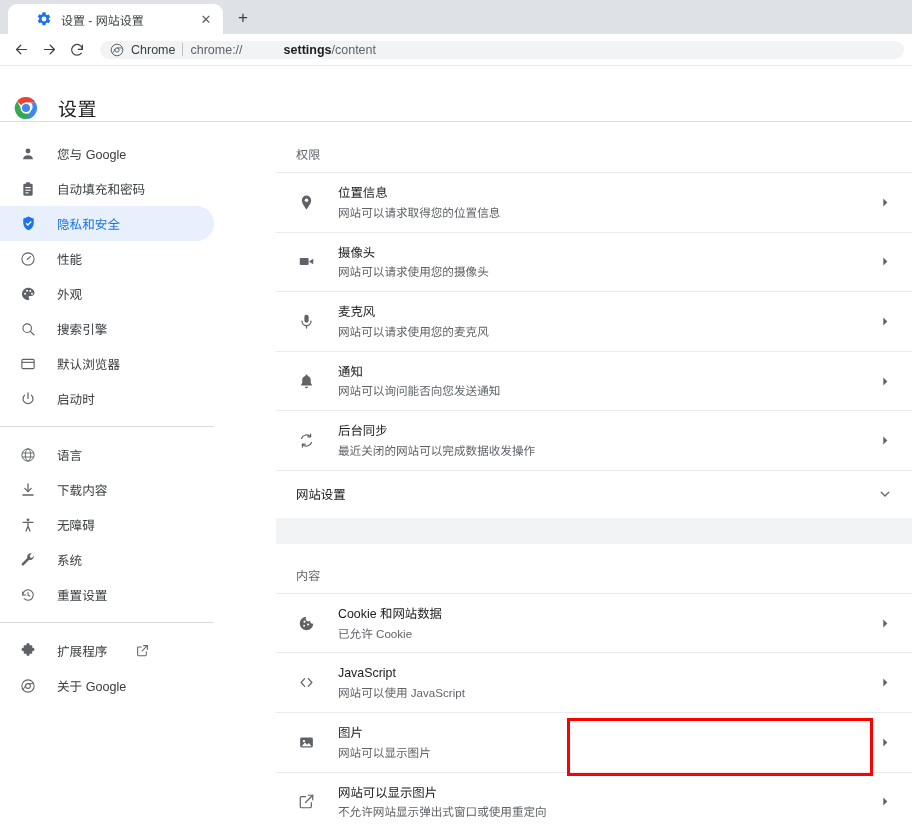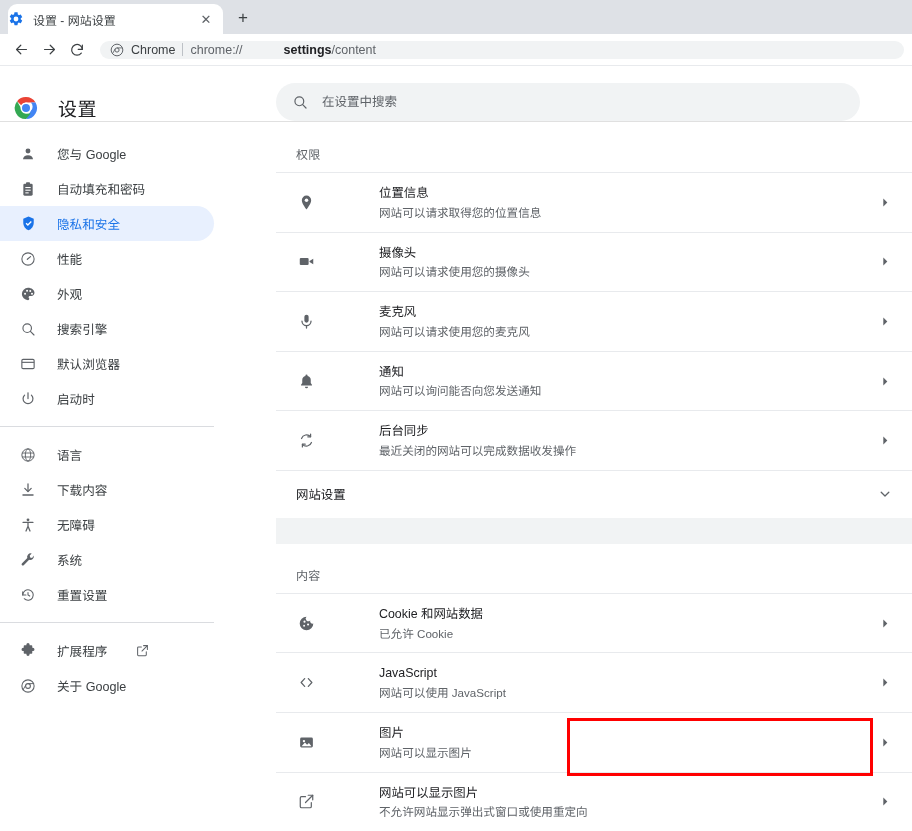--- a/index.html
+++ b/index.html
@@ -22,21 +22,21 @@
     padding-left: 8px;
   }
   .tab {
     display: flex;
     align-items: center;
     gap: 9px;
     background: #ffffff;
     height: 30px;
     width: 215px;
     border-radius: 9px 9px 0 0;
-    padding: 0 9px 0 0;
+    padding: 0 9px 0 28px;
     position: relative;
   }
   .tab-favicon { width: 16px; height: 16px; flex: none; display:block; }
   .tab-title {
     font-size: 12px;
     color: #3c4043;
     white-space: nowrap;
     overflow: hidden;
     text-overflow: ellipsis;
     flex: 1;
@@ -232,21 +232,21 @@
     gap: 22px;
     position: relative;
   }
   .perm-row .row-ico {
     width: 20px; height: 20px;
     flex: none;
     display: flex; align-items: center; justify-content: center;
     color: #5f6368;
   }
   .perm-row .row-ico svg { display: block; }
-  .row-text { flex: 1; min-width: 0; margin-left: 41px; }
+  .row-text { flex: 1; min-width: 0; }
   .row-title {
     font-size: 12.4px;
     color: #202124;
     line-height: 1.5;
     white-space: nowrap;
   }
   .row-sub {
     font-size: 11.6px;
     color: #5f6368;
     line-height: 1.55;
@@ -341,29 +341,20 @@
     <svg class="chrome-logo" viewBox="0 0 48 48">
       <circle cx="24" cy="24" r="22" fill="#fff"></circle>
       <path fill="#ea4335" d="M24 2a22 22 0 0 1 19.06 11H24a11 11 0 0 0-9.53 5.5L6.2 10.4A21.95 21.95 0 0 1 24 2z"></path>
       <path fill="#4285f4" d="M43.06 13A22 22 0 0 1 24 46l9.53-16.5A11 11 0 0 0 33.53 13z"></path>
       <path fill="#34a853" d="M24 46A22 22 0 0 1 6.2 10.4l9.53 16.5A11 11 0 0 0 24 35h9.53z"></path>
       <circle cx="24" cy="24" r="11" fill="#fff"></circle>
       <circle cx="24" cy="24" r="8" fill="#4285f4"></circle>
     </svg>
     <span class="brand-title">设置</span>
   </div>
-  <div class="search-wrap">
-    <div class="search-box">
-      <svg class="search-icon" width="16" height="16" viewBox="0 0 24 24">
-        <circle cx="11" cy="11" r="6.6" fill="none" stroke="#5f6368" stroke-width="1.8"></circle>
-        <path d="M16 16l5 5" stroke="#5f6368" stroke-width="1.8" stroke-linecap="round"></path>
-      </svg>
-      <input class="search-input" type="text" placeholder="在设置中搜索" style="">
-    </div>
-  </div>
 </div>
 
 <div class="settings-body">
 
   <nav class="sidebar">
 
     <div class="nav-item">
       <span class="nav-ico">
         <svg width="16" height="16" viewBox="0 0 24 24">
             <circle cx="12" cy="7.5" r="3.7" fill="currentColor"></circle>

